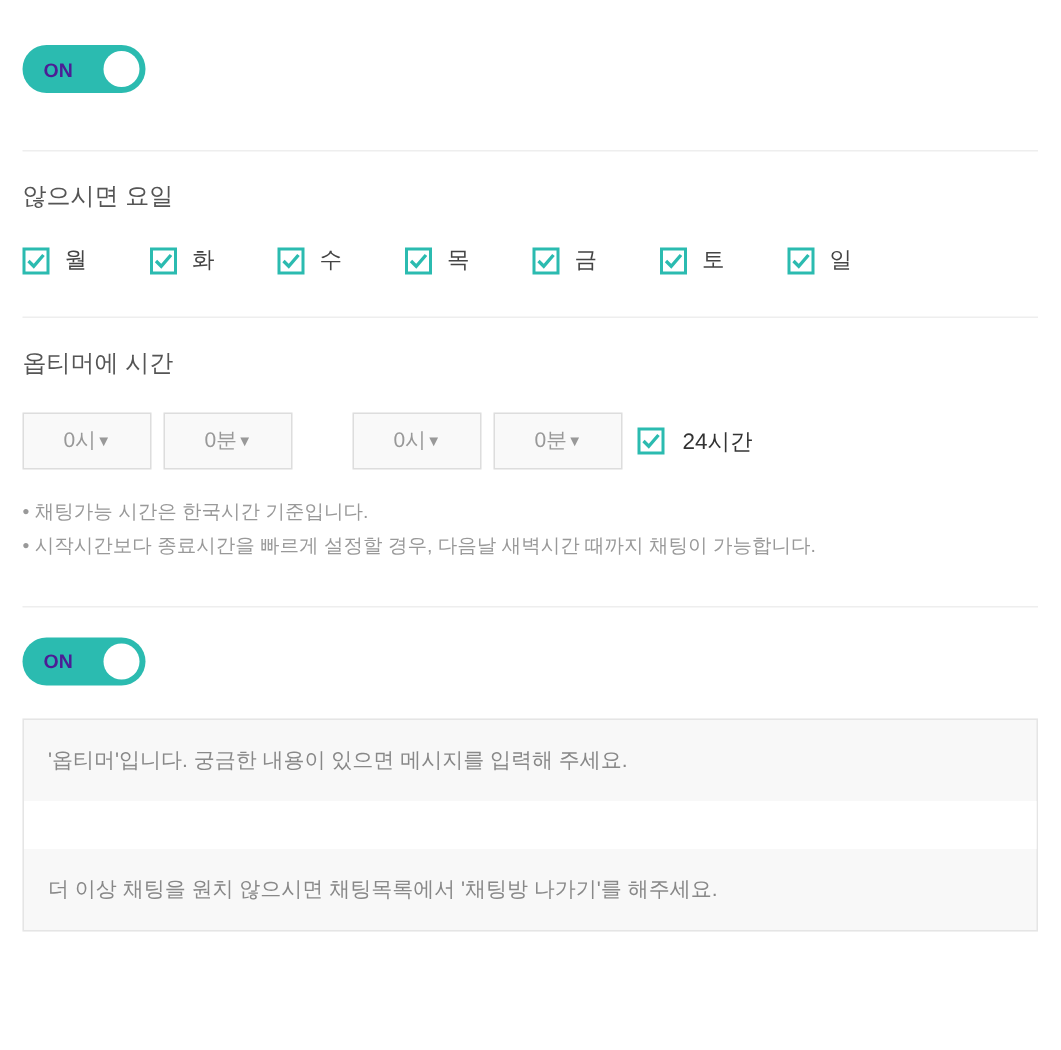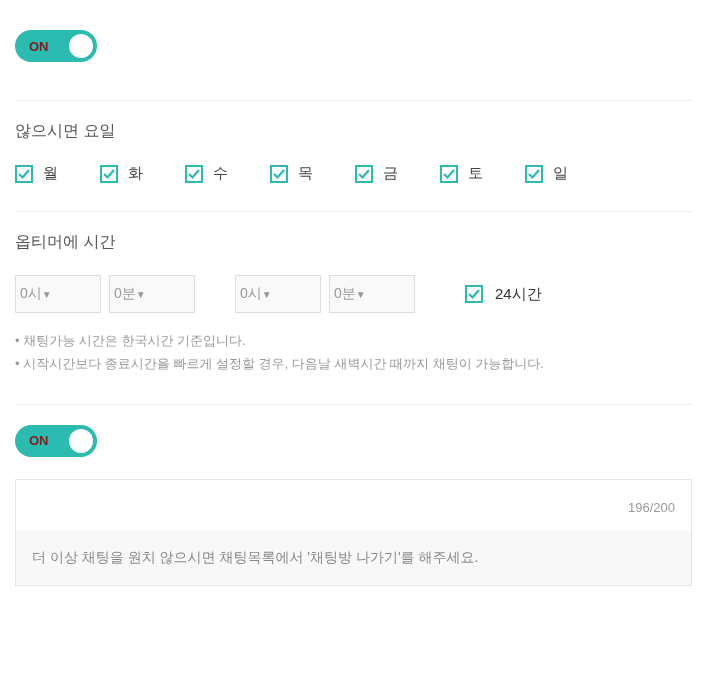--- a/index.html
+++ b/index.html
@@ -44,21 +44,21 @@
       position: relative;
       width: 82px;
       height: 32px;
       background: #2bbbb0;
       border-radius: 16px;
       cursor: pointer;
       display: flex;
       align-items: center;
     }
     .toggle-label {
-      color: #7f1d1d;
+      color: #4c1d95;
       font-size: 13px;
       font-weight: 600;
       padding-left: 14px;
     }
     .toggle-knob {
       position: absolute;
       right: 4px;
       top: 4px;
       width: 24px;
       height: 24px;
@@ -103,38 +103,37 @@
       display: flex;
       gap: 8px;
     }
     .time-select {
       width: 86px;
       height: 38px;
       border: 1px solid #ddd;
       background: #f9f9f9;
       display: flex;
       align-items: center;
-      justify-content: flex-start;
-      padding: 0 4px;
+      justify-content: flex-end;
+      padding: 0 26px;
       color: #999;
       font-size: 14px;
       cursor: pointer;
     }
     .time-select .caret {
       color: #999;
       font-size: 10px;
     }
     .time-gap {
       width: 20px;
     }
     .check24 {
       display: flex;
       align-items: center;
       gap: 12px;
-      margin-left: 40px;
       cursor: pointer;
     }
     .check24 .label24 {
       color: #333;
       font-size: 15px;
     }
     .notes {
       color: #999;
       font-size: 13px;
       line-height: 1.8;
@@ -294,18 +293,18 @@
 </div>
 
 <div class="section" style="border-bottom:none;">
   <div class="section-header">
     <div class="toggle">
       <span class="toggle-label">ON</span>
       <div class="toggle-knob"></div>
     </div>
   </div>
   <div class="msg-box">
+    <div class="msg-top">'옵티머'입니다. 궁금한 내용이 있으면 메시지를 입력해 주세요.</div>
     <div class="msg-content">
-      <div class="msg-count">196/200</div>
     </div>
     <div class="msg-bottom">더 이상 채팅을 원치 않으시면 채팅목록에서 '채팅방 나가기'를 해주세요.</div>
   </div>
 </div>
 
 </body></html>

